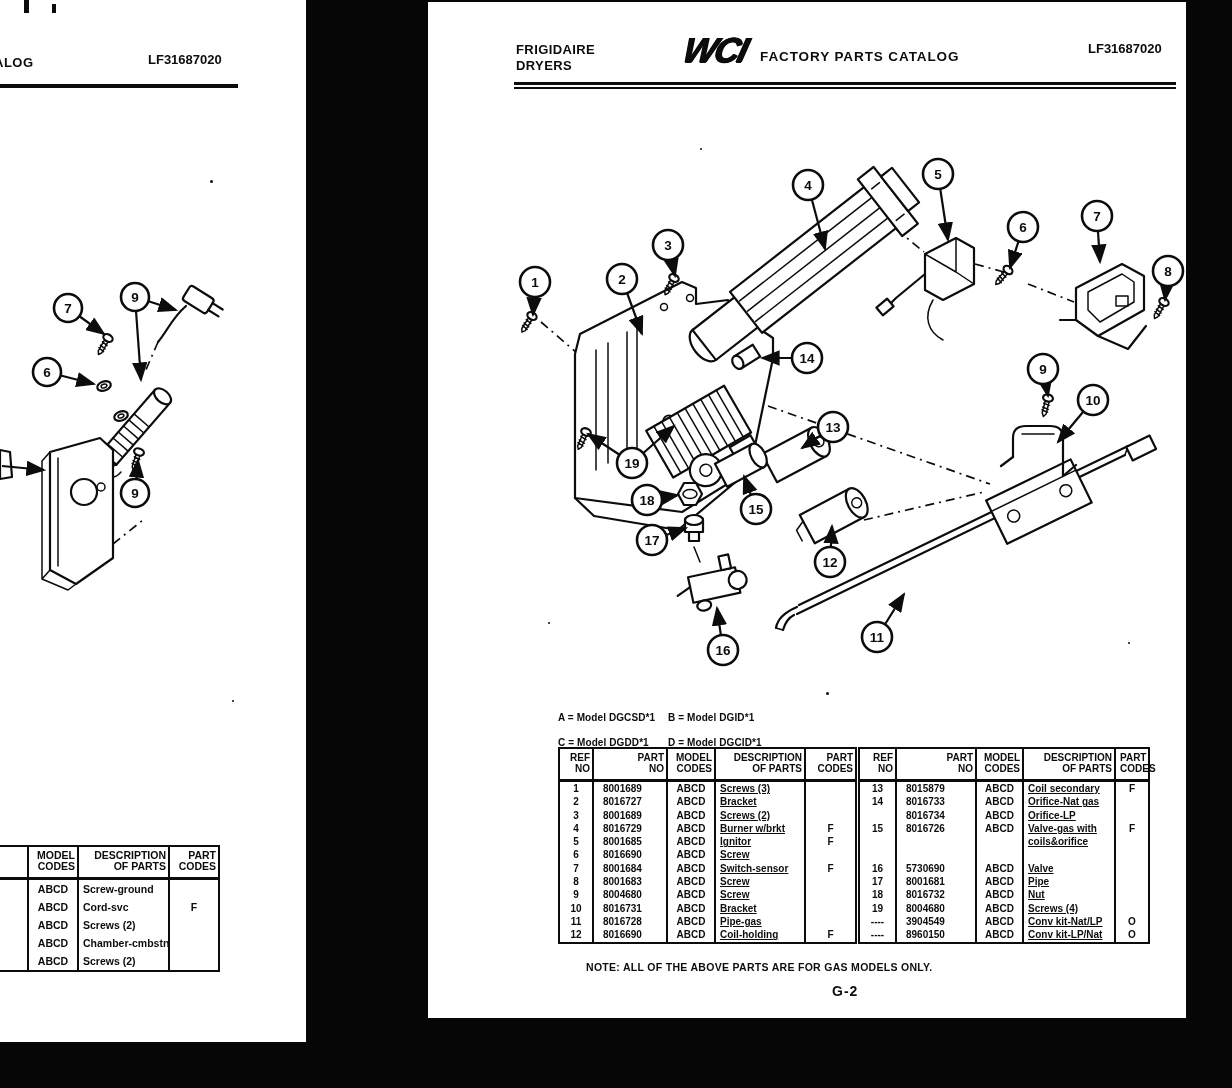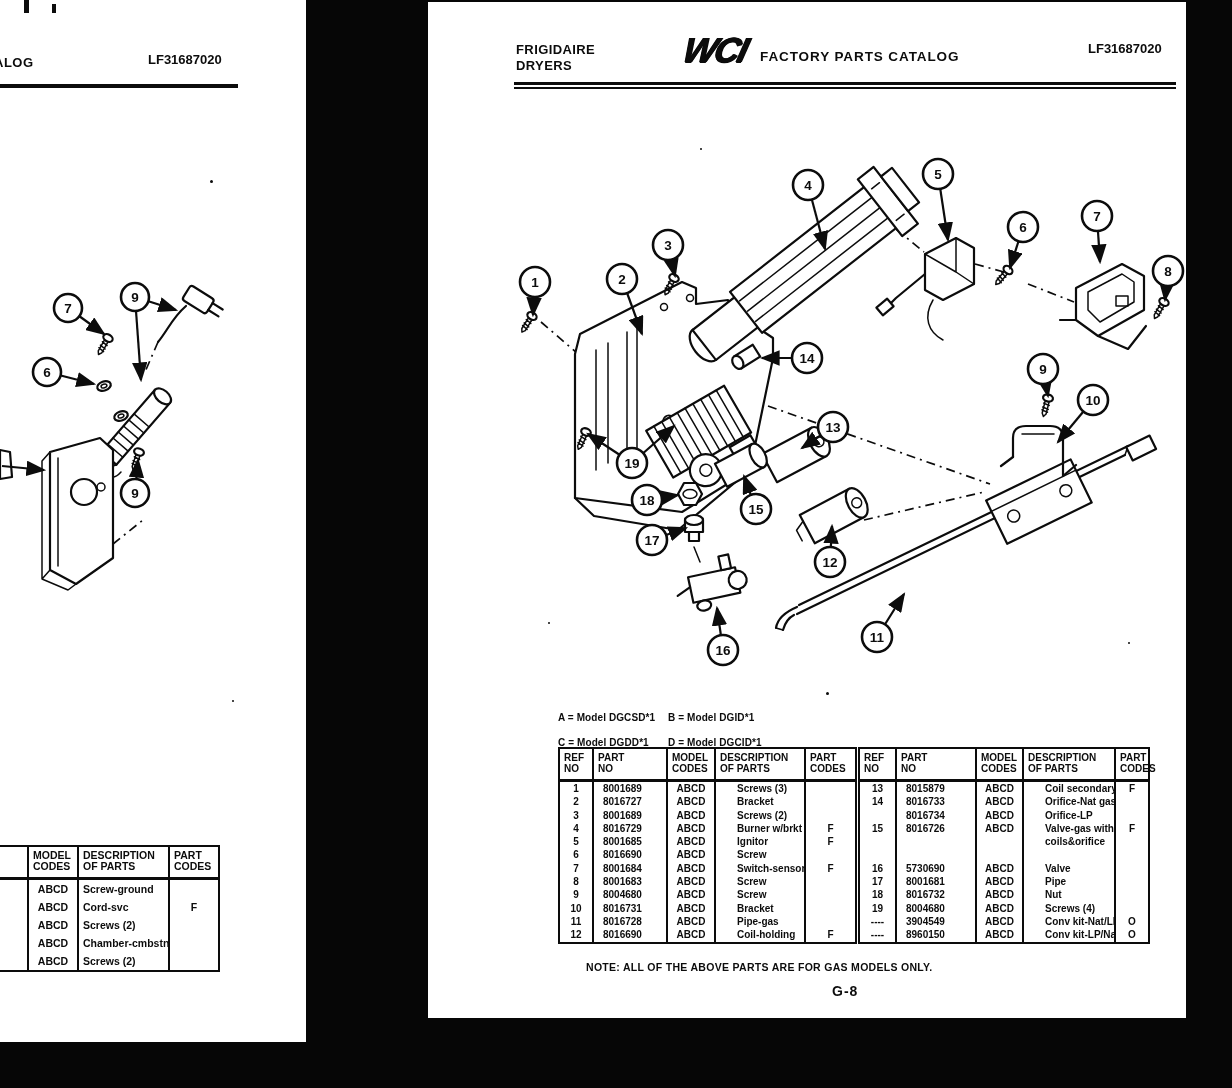--- a/index.html
+++ b/index.html
@@ -26,31 +26,31 @@
   .rule-r2{top:85px;left:86px;width:662px;height:2px;background:#0c0c0c;}
 
   
   #legend{top:710px;left:130px;display:grid;grid-template-columns:110px auto;
           row-gap:14px;font-size:10px;letter-spacing:.1px;}
 
   
   .ptable{position:absolute;border-collapse:collapse;table-layout:fixed;background:#fff;
           border:2.5px solid #0c0c0c;}
   .ptable th{border:2.5px solid #0c0c0c;border-bottom:3px solid #0c0c0c;font-size:10px;
-          line-height:11px;text-align:left;padding:3px 2px 5px 4px;white-space:pre-line;
+          line-height:11px;text-align:right;padding:3px 2px 5px 4px;white-space:pre-line;
           vertical-align:top;font-weight:700;margin-top:33px;}
   .ptable td{border-left:2.5px solid #0c0c0c;border-right:2.5px solid #0c0c0c;
           border-top:none;border-bottom:none;font-size:10px;line-height:13.3px;height:13.3px;
           padding:0 2px;white-space:nowrap;overflow:hidden;font-weight:700;}
   #tbl-left{left:130px;top:745px;width:297px;}
   #tbl-right{left:430px;top:745px;width:290px;}
   .t-main td:nth-child(1){text-align:center;}
   .t-main td:nth-child(2){padding-left:9px;}
   .t-main td:nth-child(3){text-align:center;}
-  .t-main td:nth-child(4){padding-left:21px;}
+  .t-main td:nth-child(4){padding-left:4px;text-decoration:underline;}
   .t-main td:nth-child(5){text-align:center;}
   #tbl-cut{left:0;top:845px;width:219px;border-left:none;}
   #tbl-cut th:first-child,#tbl-cut td:first-child{border-left:none;}
   #tbl-cut td{height:18px;line-height:18px;font-size:10.5px;}
   #tbl-cut th{font-size:10.5px;}
   #tbl-cut td:nth-child(2){text-align:center;}
   #tbl-cut td:nth-child(3){padding-left:4px;}
   #tbl-cut td:nth-child(4){text-align:center;}
 
   .note{top:959px;left:130px;font-size:10.5px;letter-spacing:.3px;padding-left:28px;}
@@ -620,20 +620,20 @@
             <td>----</td>
             <td>8960150</td>
             <td>ABCD</td>
             <td>Conv kit-LP/Nat</td>
             <td>O</td>
           </tr>
         </tbody>
     </table>
 
     <div class="abs note">NOTE: ALL OF THE ABOVE PARTS ARE FOR GAS MODELS ONLY.</div>
-    <div class="abs pagenum">G-8</div>
+    <div class="abs pagenum">G-2</div>
 
     <div class="speck" style="left:272px;top:146px;width:2px;height:2px;"></div>
     <div class="speck" style="left:398px;top:690px;width:3px;height:3px;"></div>
     <div class="speck" style="left:700px;top:640px;width:2px;height:2px;"></div>
     <div class="speck" style="left:120px;top:620px;width:2px;height:2px;"></div>
   </div>
 </div>
 
 </body></html>

